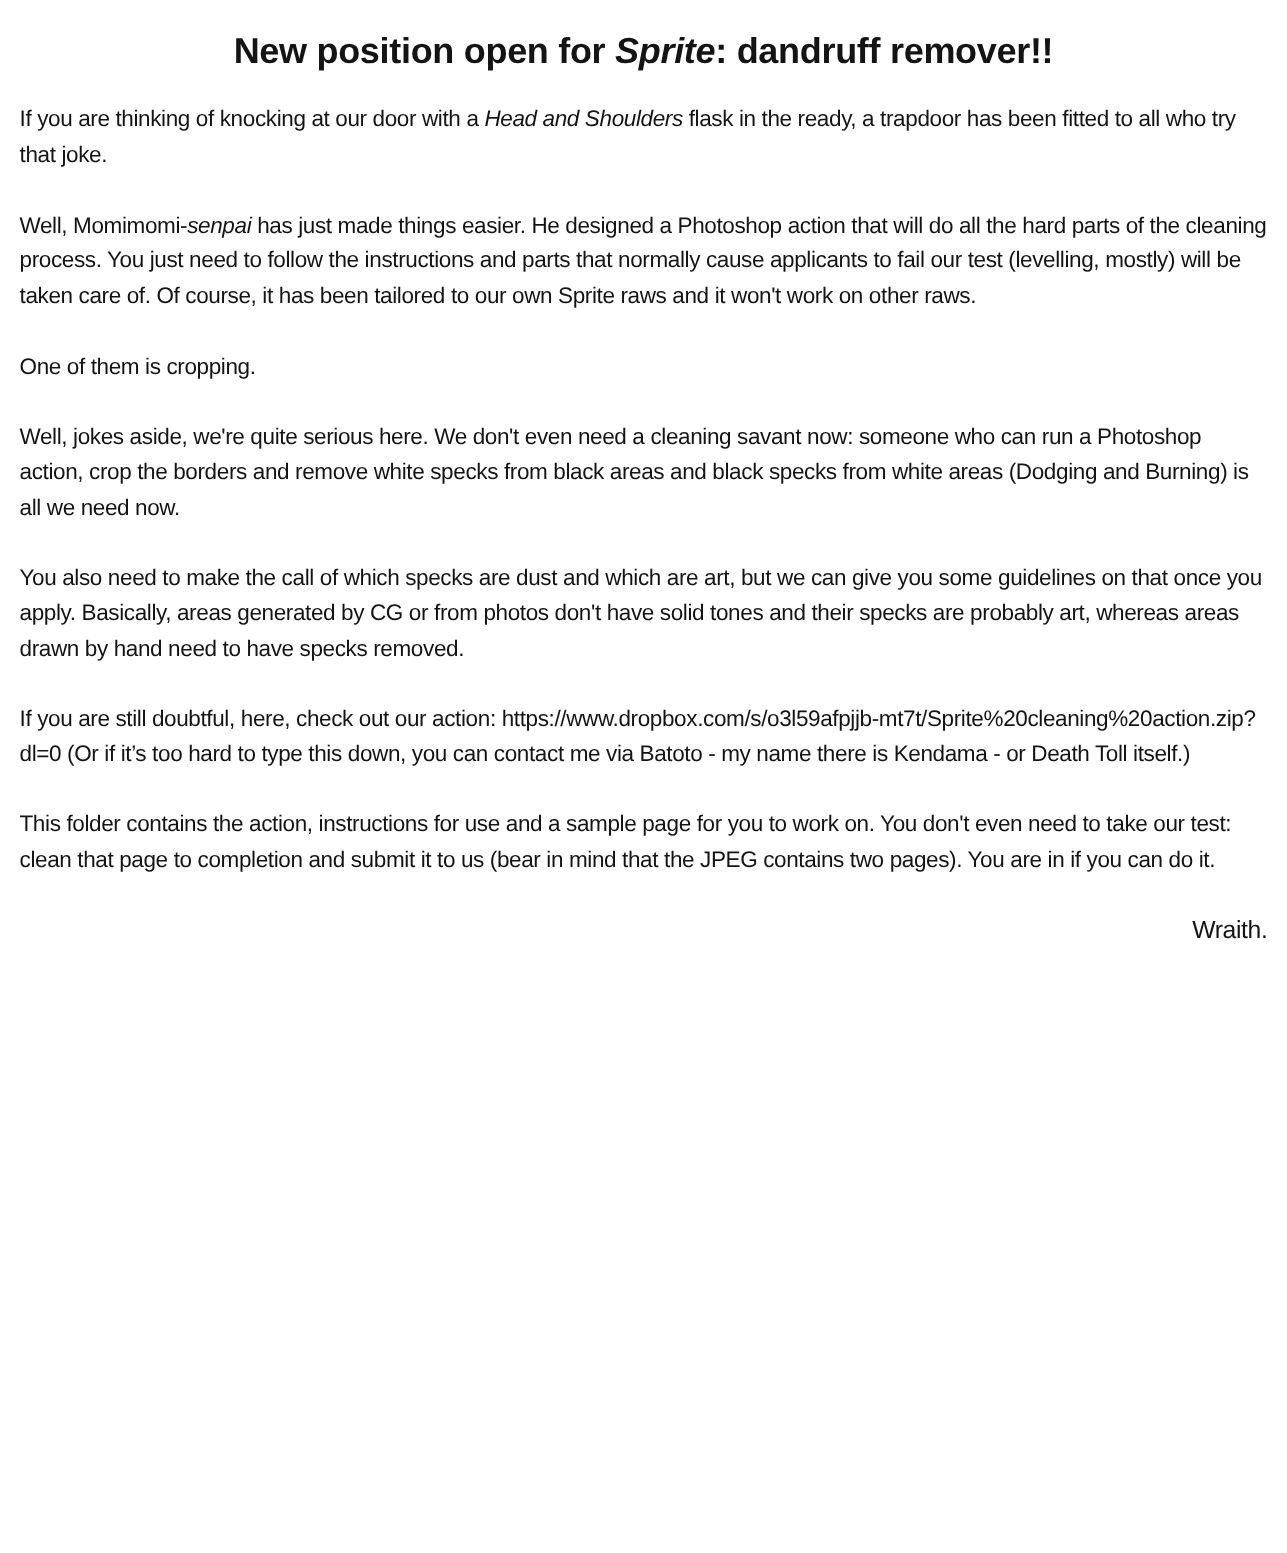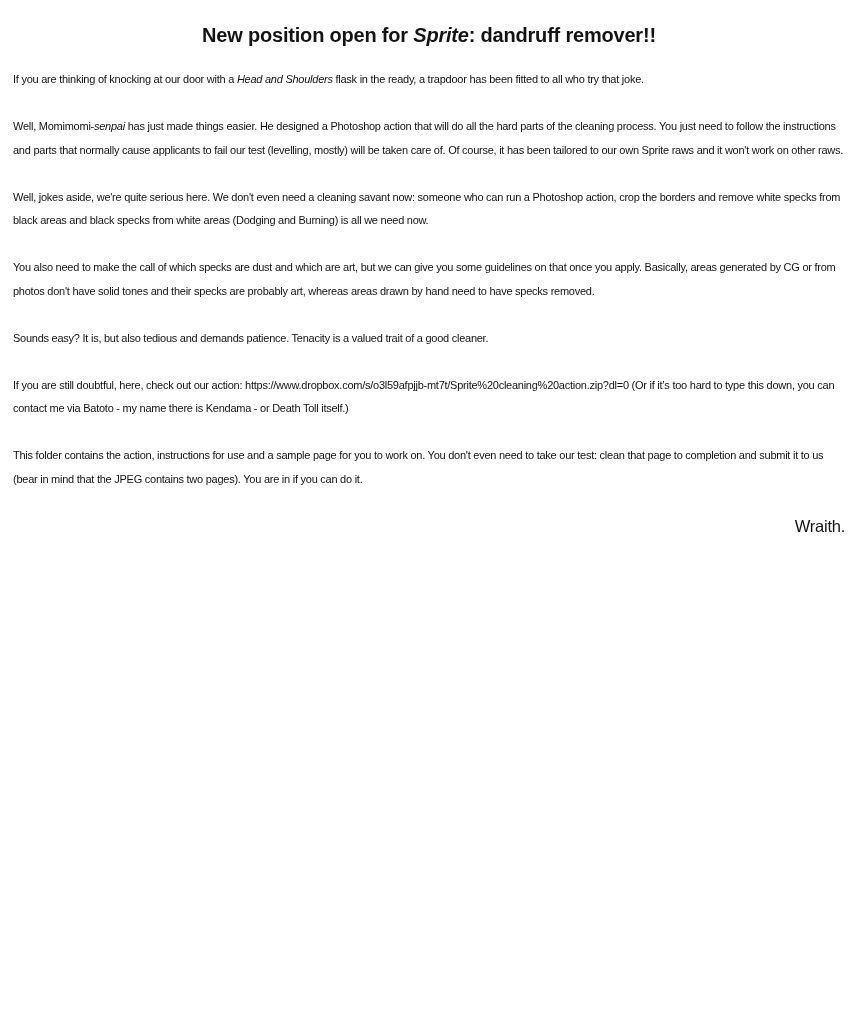--- a/index.html
+++ b/index.html
@@ -15,35 +15,35 @@
     color: #141414;
   }
   .page {
     box-sizing: border-box;
     width: 858px;
     min-height: 1035px;
     padding: 14px 13px 10px 13px;
     background: #ffffff;
   }
   .title {
-    font-size: 20px;
+    font-size: 24px;
     font-weight: 700;
     text-align: center;
     margin: 6px 0 0 0;
     letter-spacing: -0.2px;
     line-height: 30px;
   }
   .title i {
     font-style: italic;
   }
   .body-text {
     margin-top: 18px;
   }
   .para {
-    font-size: 11px;
+    font-size: 15px;
     line-height: 23.5px;
     letter-spacing: -0.25px;
     margin: 0 0 23.5px 0;
     text-align: left;
   }
   .para i {
     font-style: italic;
   }
   .closing {
     margin-top: 0;
@@ -64,22 +64,22 @@
   }
 </style>
 </head>
 <body>
 
 <div class="page">
   <h1 class="title"><span>New position open for </span><i>Sprite</i><span>: dandruff remover!!</span></h1>
   <div class="body-text">
       <p class="para"><span>If you are thinking of knocking at our door with a </span><i>Head and Shoulders</i><span> flask in the ready, a trapdoor has been fitted to all who try that joke.</span></p>
       <p class="para"><span>Well, Momimomi-</span><i>senpai</i><span> has just made things easier. He designed a Photoshop action that will do all the hard parts of the cleaning process. You just need to follow the instructions and parts that normally cause applicants to fail our test (levelling, mostly) will be taken care of. Of course, it has been tailored to our own Sprite raws and it won't work on other raws.</span></p>
+      <p class="para"><span>One of them is cropping.</span></p>
       <p class="para"><span>Well, jokes aside, we're quite serious here. We don't even need a cleaning savant now: someone who can run a Photoshop action, crop the borders and remove white specks from black areas and black specks from white areas (Dodging and Burning) is all we need now.</span></p>
       <p class="para"><span>You also need to make the call of which specks are dust and which are art, but we can give you some guidelines on that once you apply. Basically, areas generated by CG or from photos don't have solid tones and their specks are probably art, whereas areas drawn by hand need to have specks removed.</span></p>
-      <p class="para"><span>Sounds easy? It is, but also tedious and demands patience. Tenacity is a valued trait of a good cleaner.</span></p>
       <p class="para"><span>If you are still doubtful, here, check out our action: https://www.dropbox.com/s/o3l59afpjjb-mt7t/Sprite%20cleaning%20action.zip?dl=0 (Or if it’s too hard to type this down, you can contact me via Batoto - my name there is Kendama - or Death Toll itself.)</span></p>
       <p class="para"><span>This folder contains the action, instructions for use and a sample page for you to work on. You don't even need to take our test: clean that page to completion and submit it to us (bear in mind that the JPEG contains two pages). You are in if you can do it.</span></p>
     </div>
   <div class="closing">
     <p class="signature-line">Wraith.</p>
   </div>
 </div>
 
 </body></html>

